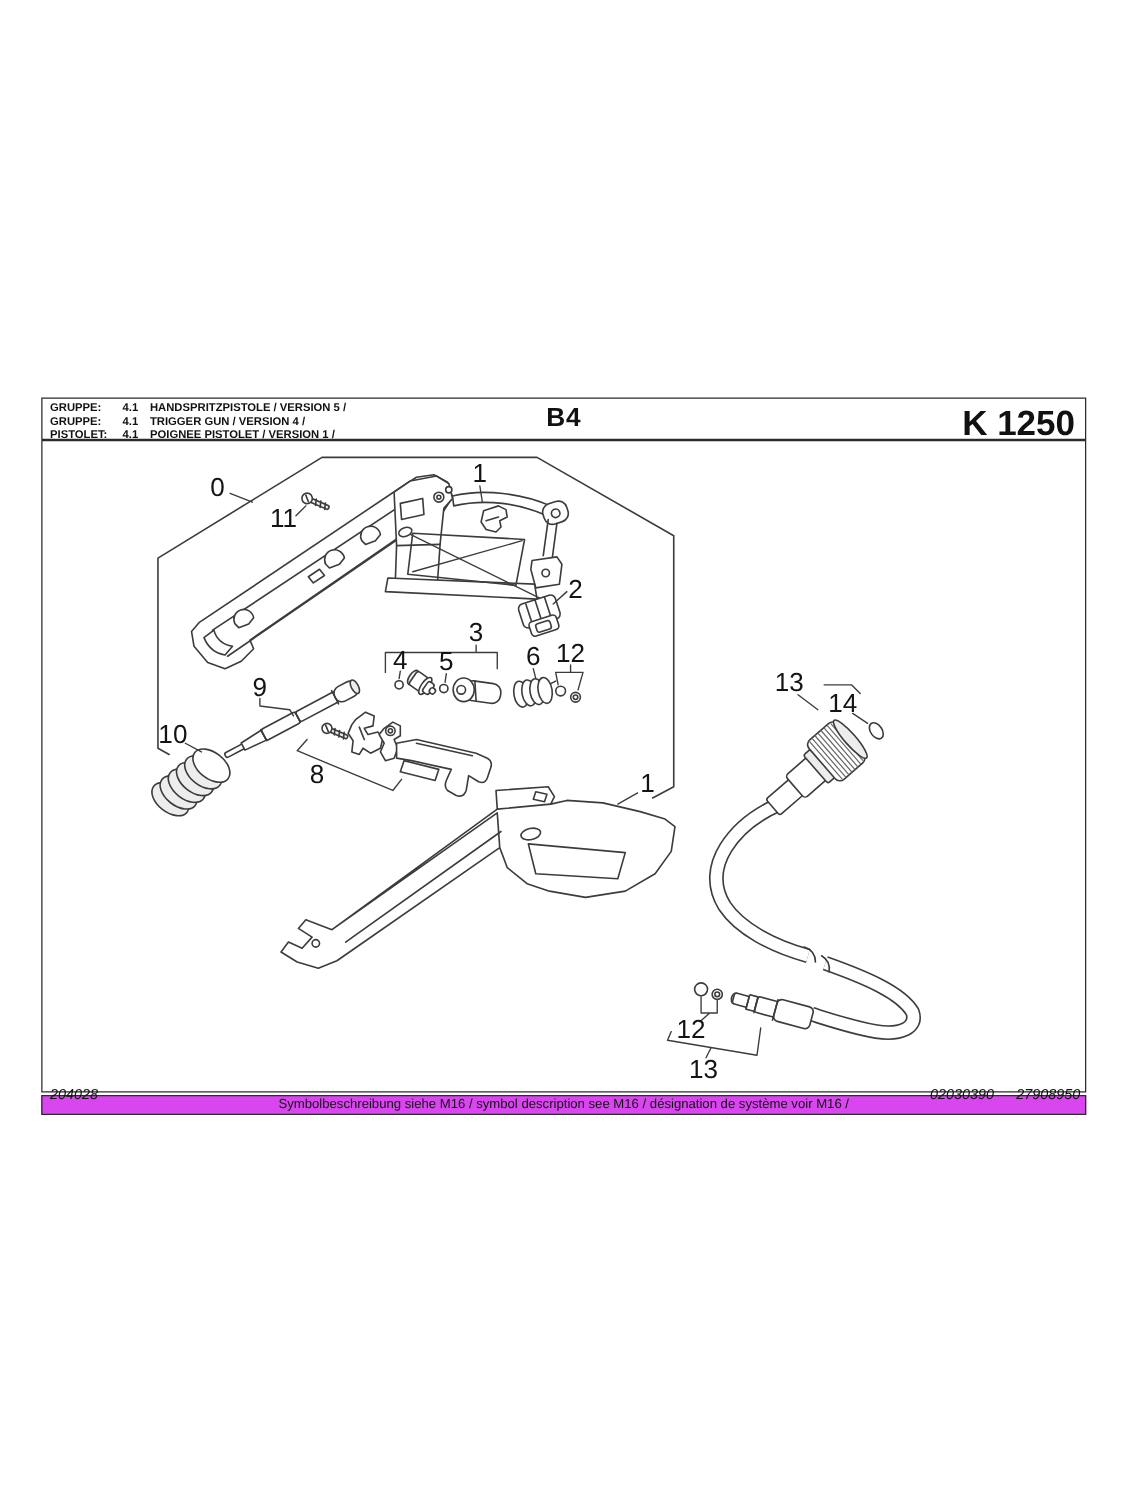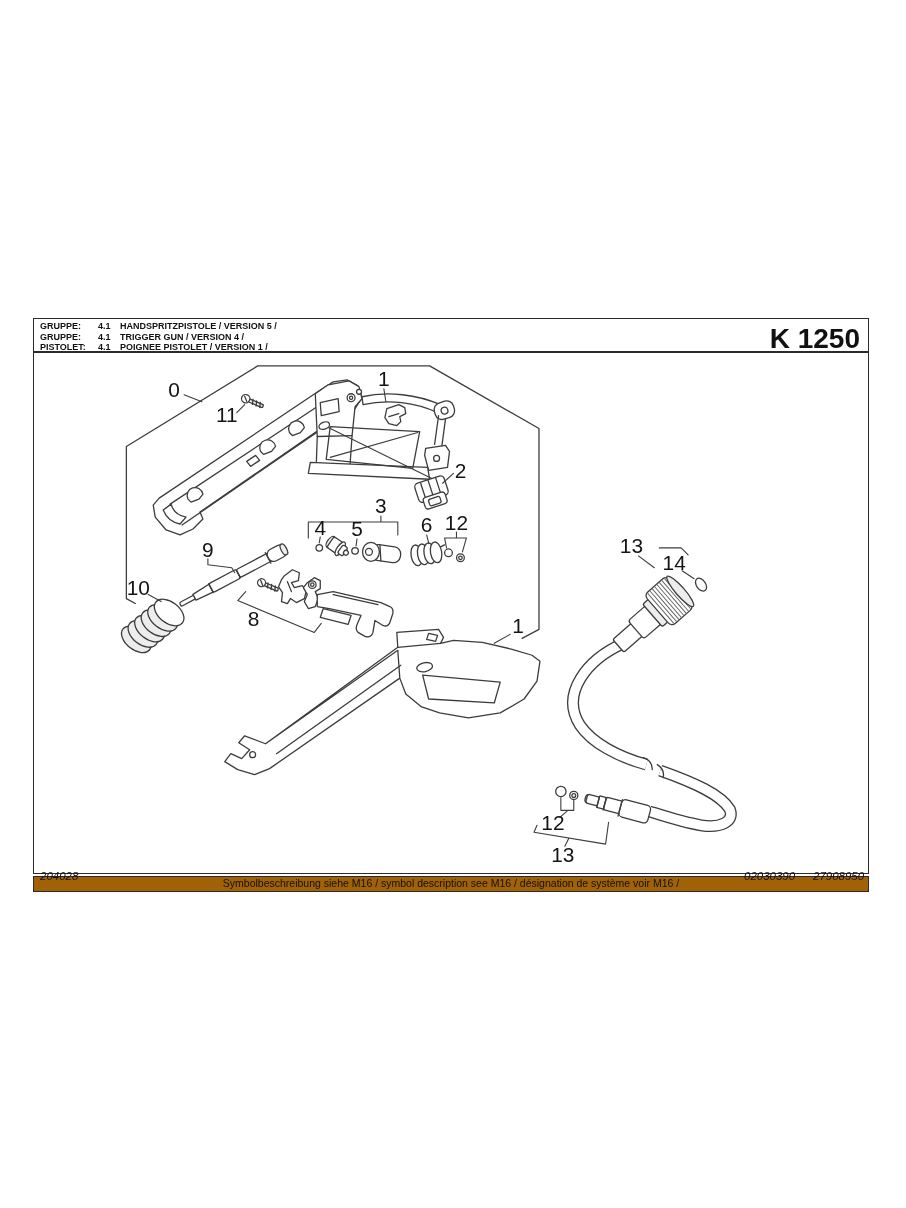--- a/index.html
+++ b/index.html
@@ -11,21 +11,21 @@
   .meta-row{display:flex;white-space:nowrap;}
   .meta-label{width:58px;}
   .meta-group{width:22px;}
   .sheet-code{position:absolute;left:0;right:0;top:4px;text-align:center;
         font-size:21px;font-weight:bold;letter-spacing:0.5px;}
   .model-code{position:absolute;right:8px;top:4px;font-size:28px;font-weight:bold;}
   .main-box{position:absolute;left:33px;top:352px;width:836px;height:522px;
         border:1.6px solid #2b2b2b;box-sizing:border-box;background:#fff;}
   .main-box svg{position:absolute;left:0;top:0;}
   .footer-box{position:absolute;left:33px;top:876px;width:836px;height:16px;
-        border:1.2px solid #2b2b2b;box-sizing:border-box;background:#a16207;
+        border:1.2px solid #2b2b2b;box-sizing:border-box;background:#d946ef;
         text-align:center;font-size:10.5px;line-height:13px;}
   .docnum{position:absolute;top:870px;font-size:11.5px;font-style:italic;}
   .docnum.left{left:40px;}
   .docnum.mid-right{left:744px;}
   .docnum.right{left:813px;}
   
   .ln{stroke:#3c3c3c;stroke-width:1.3;fill:none;stroke-linejoin:round;stroke-linecap:round;}
   .pt{stroke:#3c3c3c;stroke-width:1.3;fill:#ffffff;stroke-linejoin:round;}
   .pt-shade{stroke:#3c3c3c;stroke-width:1.3;fill:#ededed;stroke-linejoin:round;}
   .leader{stroke:#3c3c3c;stroke-width:1.1;fill:none;stroke-linejoin:round;stroke-linecap:round;}
@@ -50,20 +50,21 @@
         <span class="meta-label">GRUPPE:</span>
         <span class="meta-group">4.1</span>
         <span class="meta-desc">TRIGGER GUN / VERSION 4 /</span>
       </div>
       <div class="meta-row">
         <span class="meta-label">PISTOLET:</span>
         <span class="meta-group">4.1</span>
         <span class="meta-desc">POIGNEE PISTOLET / VERSION 1 /</span>
       </div>
     </div>
+    <div class="sheet-code">B4</div>
     <div class="model-code">K 1250</div>
   </div>
 
   <div class="main-box">
     <svg width="833" height="519" viewBox="0 0 836 522">
 
       <g>
         <path class="ln" d="M101,252 L92,247 L92,94 L224,13 L397,13 L507,76 L507,278 L490,287"></path>
       </g>
 

